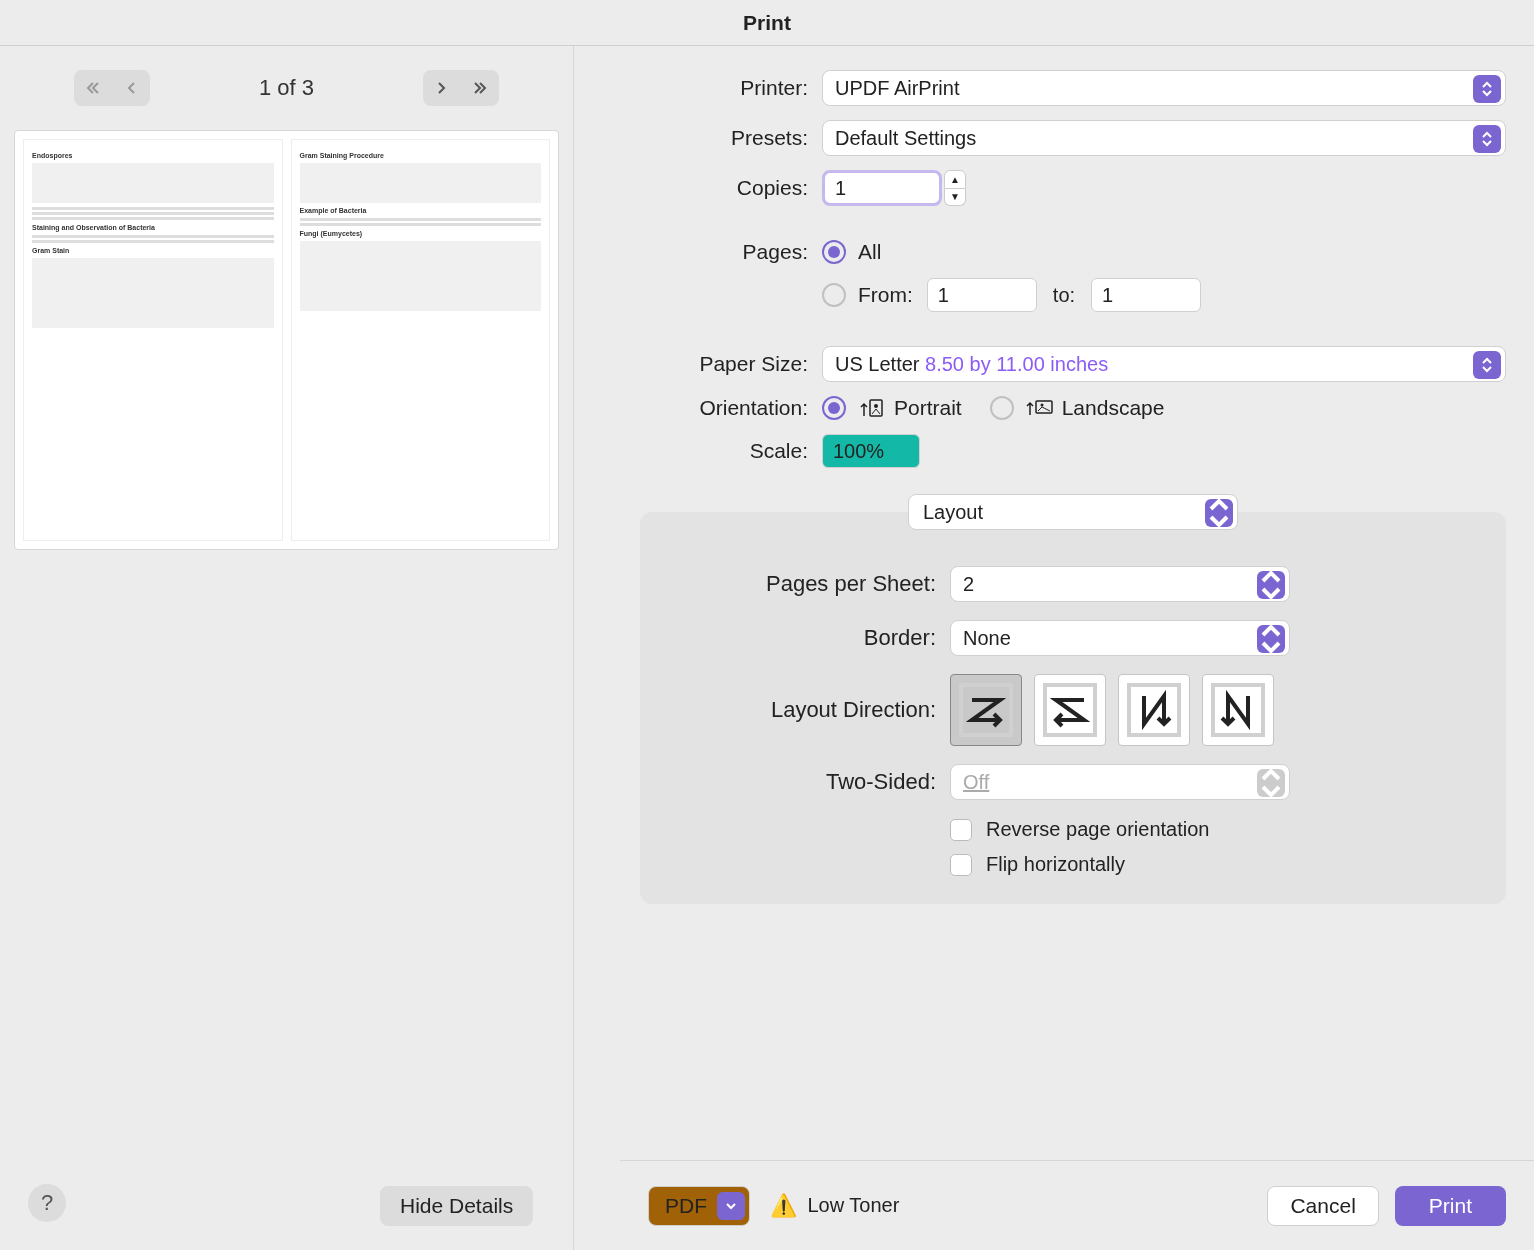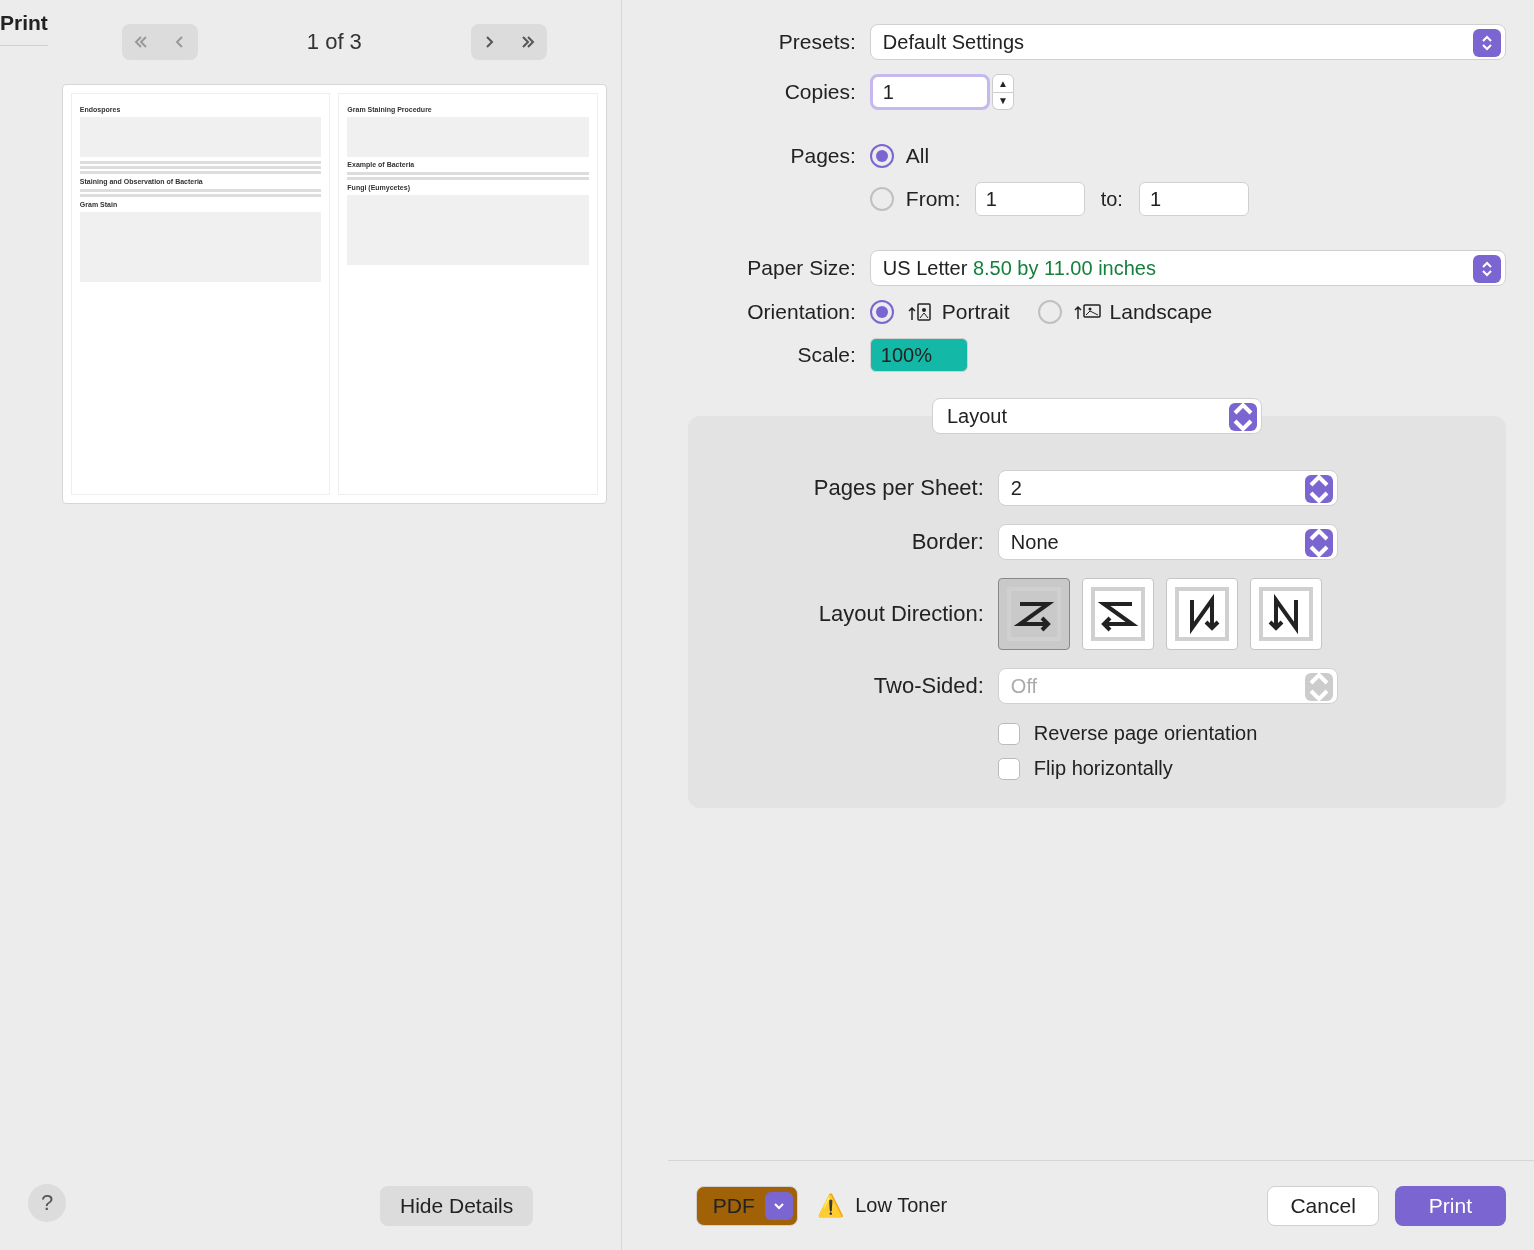--- a/index.html
+++ b/index.html
@@ -1,59 +1,59 @@
 <!DOCTYPE html>
 <html><head>
 <meta charset="utf-8">
 <style>
 * { box-sizing: border-box; margin: 0; padding: 0; font-family: -apple-system, BlinkMacSystemFont, "Helvetica Neue", sans-serif; }
 body { background: #ececec; width: 1534px; height: 1250px; overflow: hidden; font-size: 20px; color: #222; }
-.dialog { width: 100%; height: 100%; display: flex; flex-direction: row; }
+.dialog { width: 100%; height: 100%; display: flex; flex-direction: column; }
 .titlebar { height: 46px; display: flex; align-items: center; justify-content: center; font-weight: 600; font-size: 21px; border-bottom: 1px solid #d0d0d0; background: #ececec; }
 .body { flex: 1; display: flex; gap: 46px; }
 .preview-pane { width: 574px; border-right: 1px solid #d6d6d6; padding: 24px 14px; display: flex; flex-direction: column; }
 .preview-nav { display: flex; align-items: center; justify-content: space-between; margin-bottom: 24px; padding: 0 60px; }
 .nav-btn-group { display: flex; }
 .nav-btn { width: 38px; height: 36px; background: #dcdcdc; display: flex; align-items: center; justify-content: center; color: #888; font-size: 18px; }
 .nav-btn.first { border-radius: 8px 0 0 8px; }
 .nav-btn.last { border-radius: 0 8px 8px 0; }
 .page-indicator { font-size: 22px; color: #333; }
 .preview-sheet { background: #fff; border: 1px solid #d6d6d6; border-radius: 4px; height: 420px; display: flex; gap: 8px; padding: 8px; }
 .preview-page { flex: 1; background: #fff; border: 1px solid #eee; font-size: 6px; color: #888; padding: 8px; overflow: hidden; }
 .preview-page .ph-title { font-weight: 700; color: #333; margin: 4px 0; font-size: 7px; }
 .preview-page .ph-line { height: 3px; background: #ddd; margin: 2px 0; }
 .preview-page .ph-block { height: 40px; background: #f0f0f0; margin: 4px 0; }
 .settings-pane { flex: 1; padding: 24px 28px 0 20px; display: flex; flex-direction: column; }
 .row { display: flex; align-items: center; margin-bottom: 14px; }
 .row-label { width: 182px; text-align: right; padding-right: 14px; font-size: 21px; color: #222; }
 .select { flex: 1; height: 36px; background: #fff; border: 1px solid #d0d0d0; border-radius: 8px; display: flex; align-items: center; padding: 0 12px; position: relative; font-size: 20px; }
 .select .chev { position: absolute; right: 4px; top: 4px; width: 28px; height: 28px; background: #7b66d1; border-radius: 6px; display:flex; align-items:center; justify-content:center; }
 .select .chev svg { width: 14px; height: 18px; }
-.dim-text { color: #15803d; }
+.dim-text { color: #8b5cf6; }
 .num-input { width: 120px; height: 36px; border: 3px solid #c5b8ef; border-radius: 8px; background:#fff; padding: 0 10px; font-size: 20px; display:flex; align-items:center; }
 .stepper { width: 22px; height: 36px; display:flex; flex-direction:column; margin-left:2px; }
 .stepper .sbtn { flex:1; background:#fff; border:1px solid #ccc; display:flex; align-items:center; justify-content:center; font-size:10px; }
 .stepper .sbtn.up { border-radius: 6px 6px 0 0; }
 .stepper .sbtn.dn { border-radius: 0 0 6px 6px; border-top:none; }
 .radio { width:24px; height:24px; border-radius:50%; border:2px solid #c0c0c0; display:inline-flex; align-items:center; justify-content:center; margin-right:12px; }
 .radio.checked { border-color:#7b66d1; }
 .radio.checked::after { content:""; width:12px; height:12px; border-radius:50%; background:#7b66d1; }
 .radio-label { font-size: 21px; margin-right: 28px; }
 .small-input { width: 110px; height: 34px; background:#fff; border:1px solid #d0d0d0; border-radius:6px; padding:0 10px; font-size:20px; display:flex; align-items:center; }
 .orient-icon { display:inline-flex; align-items:center; justify-content:center; width:28px; height:20px; margin-right:8px; }
 .scale-input { width:98px; height:34px; background:#14b8a6; border:1px solid #d0d0d0; border-radius:6px; padding:0 10px; font-size:20px; display:flex; align-items:center; }
 .layout-box { background:#e3e3e3; border-radius:12px; margin-top: 8px; padding: 0 20px 28px 20px; }
 .layout-select-row { display:flex; justify-content:center; transform: translateY(-18px); }
 .layout-select { width: 330px; height: 36px; background:#fff; border:1px solid #d0d0d0; border-radius:8px; display:flex; align-items:center; padding:0 14px; position:relative; font-size:20px; }
 .layout-select .chev { position:absolute; right:4px; top:4px; width:28px; height:28px; background:#7b66d1; border-radius:6px; display:flex; align-items:center; justify-content:center; }
 .layout-row { display:flex; align-items:center; margin-top: 18px; }
 .layout-label { width: 290px; text-align:right; padding-right: 14px; font-size:22px; }
 .layout-sel { width: 340px; height: 36px; background:#fff; border:1px solid #d0d0d0; border-radius:8px; display:flex; align-items:center; padding:0 12px; position:relative; font-size:20px; }
 .layout-sel .chev { position:absolute; right:4px; top:4px; width:28px; height:28px; background:#7b66d1; border-radius:6px; display:flex; align-items:center; justify-content:center; }
-.layout-sel.disabled { color:#aaa; }
+.layout-sel.disabled { color:#aaa;text-decoration:underline; }
 .layout-sel.disabled .chev { background:#ccc; }
 .dir-group { display:flex; gap:12px; }
 .dir-btn { width:72px; height:72px; background:#fff; border:1px solid #c4c4c4; border-radius:4px; display:flex; align-items:center; justify-content:center; font-size:34px; font-weight:700; }
 .dir-btn.active { background:#c9c9c9; border-color:#888; }
 .dir-inner { width:54px; height:54px; border:4px solid #d0d0d0; display:flex; align-items:center; justify-content:center; position:relative; }
 .checkbox { width:22px; height:22px; border:1px solid #bbb; border-radius:5px; background:#fff; margin-right:14px; }
 .footer { height: 90px; border-top: 1px solid #d6d6d6; display:flex; align-items:center; padding: 0 28px; }
 .help-btn { width:38px; height:38px; border-radius:50%; background:#dcdcdc; display:flex; align-items:center; justify-content:center; font-size:22px; color:#555; }
 .pill-btn { height:40px; padding:0 20px; background:#dcdcdc; border-radius:8px; display:flex; align-items:center; font-size:21px; }
 .pdf-btn { height:40px; background:#a16207; border:1px solid #d0d0d0; border-radius:8px; display:flex; align-items:center; padding:0 4px 0 16px; font-size:21px; }
@@ -117,20 +117,31 @@
           <div class="ph-title">Example of Bacteria</div>
           <div class="ph-line"></div>
             <div class="ph-line"></div>
           <div class="ph-title">Fungi (Eumycetes)</div>
           <div class="ph-block" style="height:70px"></div>
         </div>
       </div>
     </div>
 
     <div class="settings-pane">
+      <div class="row">
+        <div class="row-label">Printer:</div>
+        <div class="select">
+          <span>UPDF AirPrint</span>
+          <div class="chev">
+              <svg viewBox="0 0 14 18">
+                <path d="M3 7 L7 3 L11 7 M3 11 L7 15 L11 11" stroke="#fff" stroke-width="2" fill="none"></path>
+              </svg>
+            </div>
+        </div>
+      </div>
       <div class="row">
         <div class="row-label">Presets:</div>
         <div class="select">
           <span>Default Settings</span>
           <div class="chev">
               <svg viewBox="0 0 14 18">
                 <path d="M3 7 L7 3 L11 7 M3 11 L7 15 L11 11" stroke="#fff" stroke-width="2" fill="none"></path>
               </svg>
             </div>
         </div>

